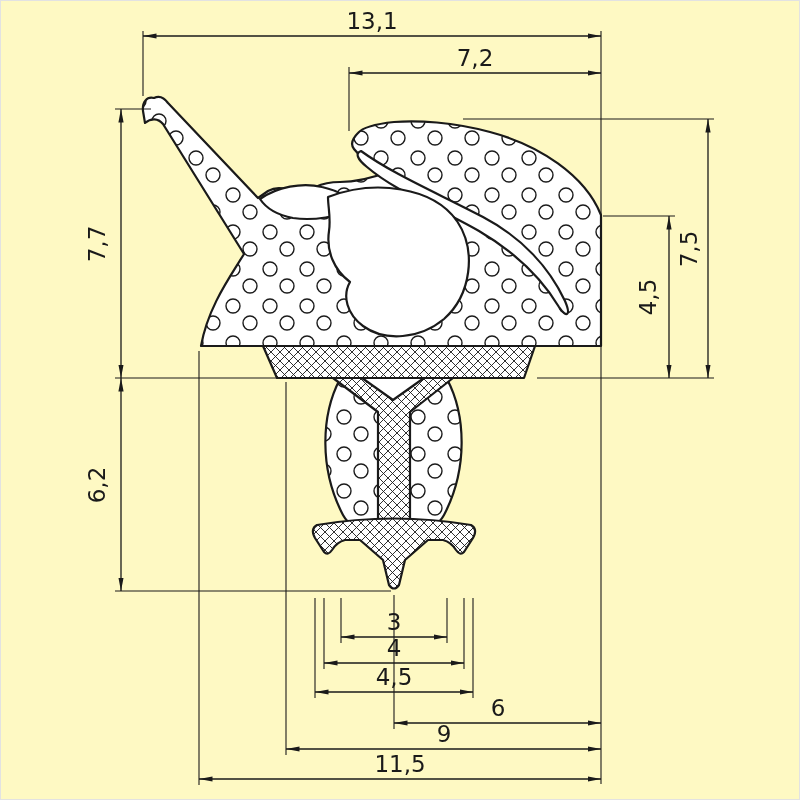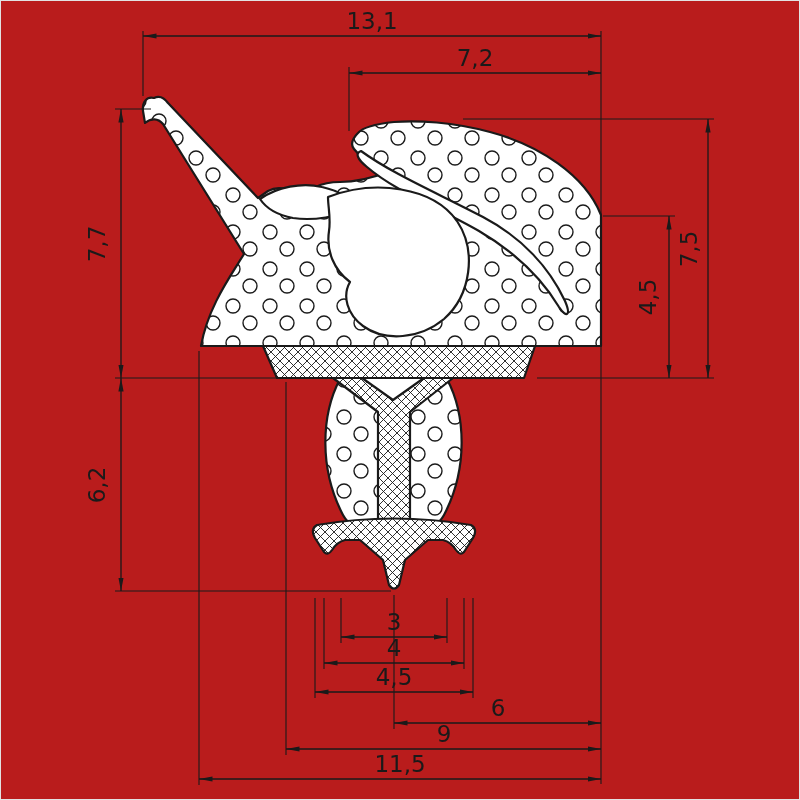--- a/index.html
+++ b/index.html
@@ -1,19 +1,19 @@
 <!DOCTYPE html>
 <html><head>
 <meta charset="utf-8">
 <style>
   html,body{margin:0;padding:0;background:#ffffff;}
   .canvas{
     position:relative;
     width:800px;height:800px;
-    background:#b91c1c;
+    background:#fef9c3;
     border:1px solid #e2e2e2;
     box-sizing:border-box;
     font-family:"DejaVu Sans", sans-serif;
   }
   svg{display:block;}
   .outline{fill:url(#foam);stroke:#1a1a1a;stroke-width:2.2;stroke-linejoin:round;}
   .whitepart{fill:#ffffff;stroke:#1a1a1a;stroke-width:2.2;stroke-linejoin:round;}
   .hatchpart{fill:url(#hatch);stroke:#1a1a1a;stroke-width:2.2;stroke-linejoin:round;}
   .foampart{fill:url(#foam);stroke:#1a1a1a;stroke-width:2.2;stroke-linejoin:round;}
   .dim{stroke:#1a1a1a;stroke-width:1.3;}

